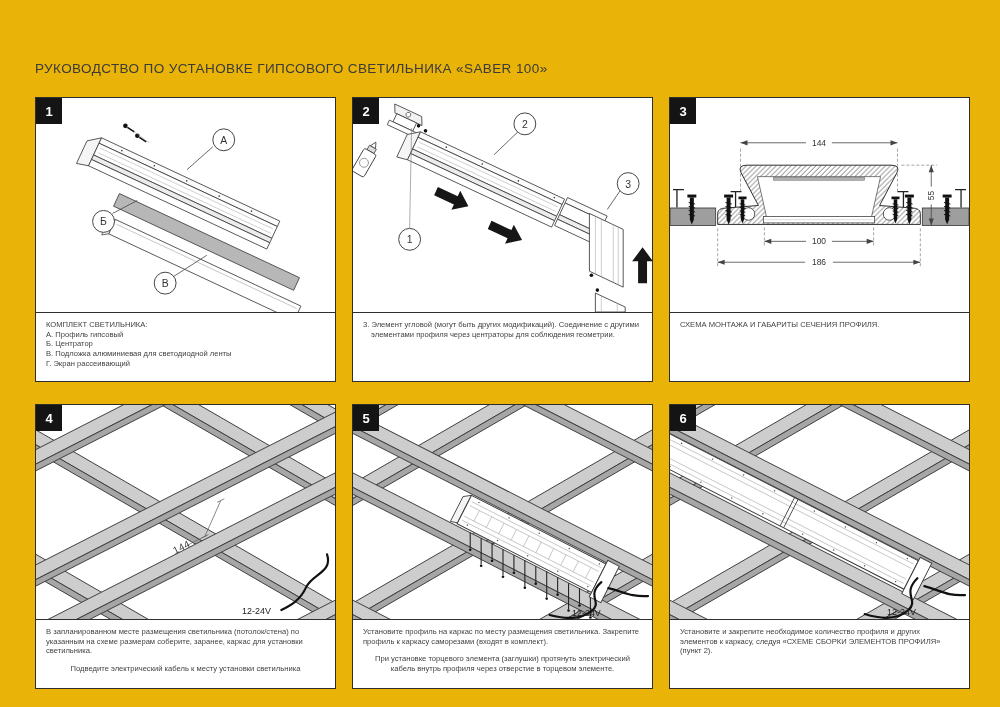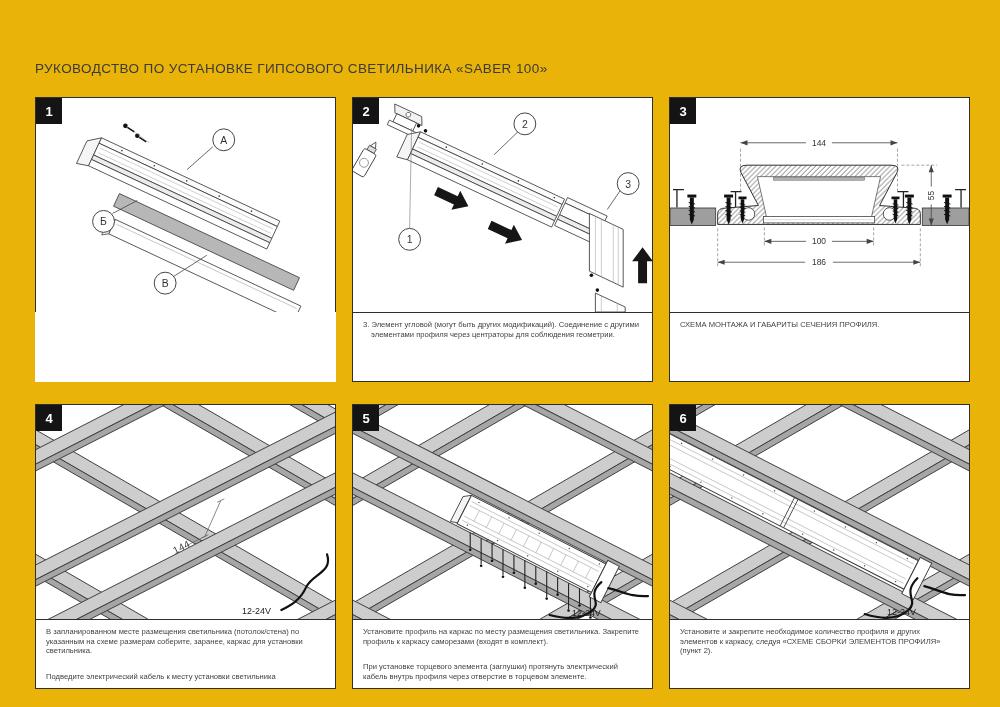--- a/index.html
+++ b/index.html
@@ -6,21 +6,21 @@
   body{width:1000px;height:707px;position:relative;font-family:"Liberation Sans","DejaVu Sans",sans-serif;color:#3b3b3b;overflow:hidden;}
   .sheet{position:absolute;inset:0;background:#eab308;}
   .doc-title{position:absolute;left:35px;top:61px;font-size:13.5px;font-weight:500;letter-spacing:.4px;color:#3a3a3a;white-space:nowrap;}
   .grid{position:absolute;left:35px;top:97px;width:935px;display:grid;grid-template-columns:repeat(3,301px);column-gap:16px;row-gap:22px;}
   .panel{background:#fff;}
   .figure{position:relative;height:215px;border:1px solid #2e2e2e;border-bottom:none;overflow:hidden;box-sizing:border-box;}
   .figure svg{display:block;width:299px;height:214px;}
   .badge{position:absolute;top:0;left:0;width:26px;height:26px;background:#141414;color:#fff;display:flex;align-items:center;justify-content:center;font-size:13px;font-weight:bold;z-index:3;}
   .caption{height:70px;border:1px solid #2e2e2e;padding:7px 10px 5px 10px;font-size:7.6px;line-height:1.27;color:#3f3f3f;box-sizing:border-box;overflow:hidden;}
   .cap-hang .cap-item{padding-left:8px;text-indent:-8px;}
-  .cap-paras .cap-item + .cap-item{margin-top:16px;}
+  .cap-paras .cap-item + .cap-item{margin-top:8px;text-align:center;}
   svg text{font-family:"Liberation Sans","DejaVu Sans",sans-serif;fill:#3b3b3b;}
   .dim-text{font-size:8.5px;fill:#333;}
   .lbl-text{font-size:10.5px;fill:#333;}
   .volt-text{font-size:9px;fill:#222;}
   .ann-text{font-size:10px;fill:#444;letter-spacing:.5px;}
 </style>
 </head>
 <body>
 
 <div class="sheet">
@@ -76,20 +76,27 @@
             <circle cx="68" cy="124" r="11" fill="#fff" stroke="#444" stroke-width="1"></circle>
             <text class="lbl-text" x="68" y="128" text-anchor="middle">Б</text>
           </g>
           <g>
             <line x1="139" y1="179" x2="172" y2="158" stroke="#444" stroke-width="0.8"></line>
             <circle cx="130" cy="186" r="11" fill="#fff" stroke="#444" stroke-width="1"></circle>
             <text class="lbl-text" x="130" y="190" text-anchor="middle">В</text>
           </g>
         </svg>
       </div>
+      <div class="caption">
+          <div class="cap-item">КОМПЛЕКТ СВЕТИЛЬНИКА:</div>
+          <div class="cap-item">А. Профиль гипсовый</div>
+          <div class="cap-item">Б. Центратор</div>
+          <div class="cap-item">В. Подложка алюминиевая для светодиодной ленты</div>
+          <div class="cap-item">Г. Экран рассеивающий</div>
+        </div>
     </div>
 
     <div class="panel">
       <div class="figure">
         <div class="badge">2</div>
         <svg viewBox="0 0 301 215" preserveAspectRatio="none">
           <defs>
             <polygon id="arr2" points="0,6 22,6 22,0 36,10.5 22,21 22,15 0,15" fill="#161616"></polygon>
           </defs>
 

